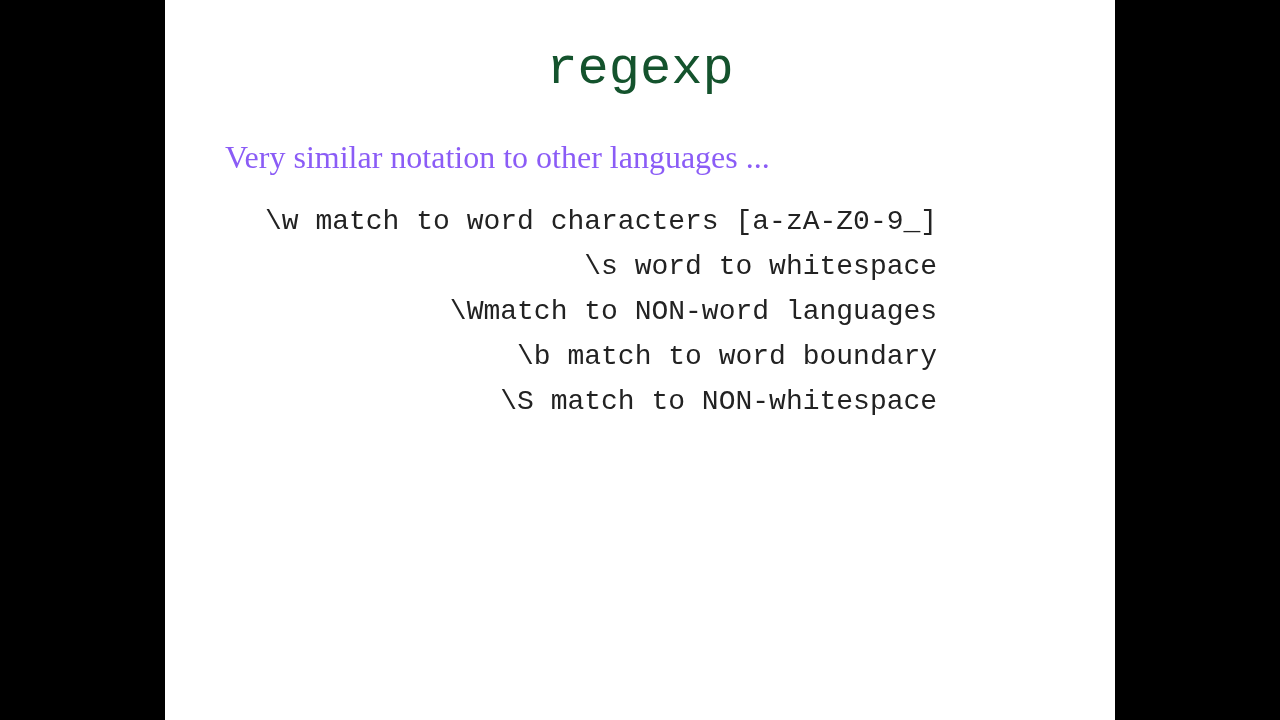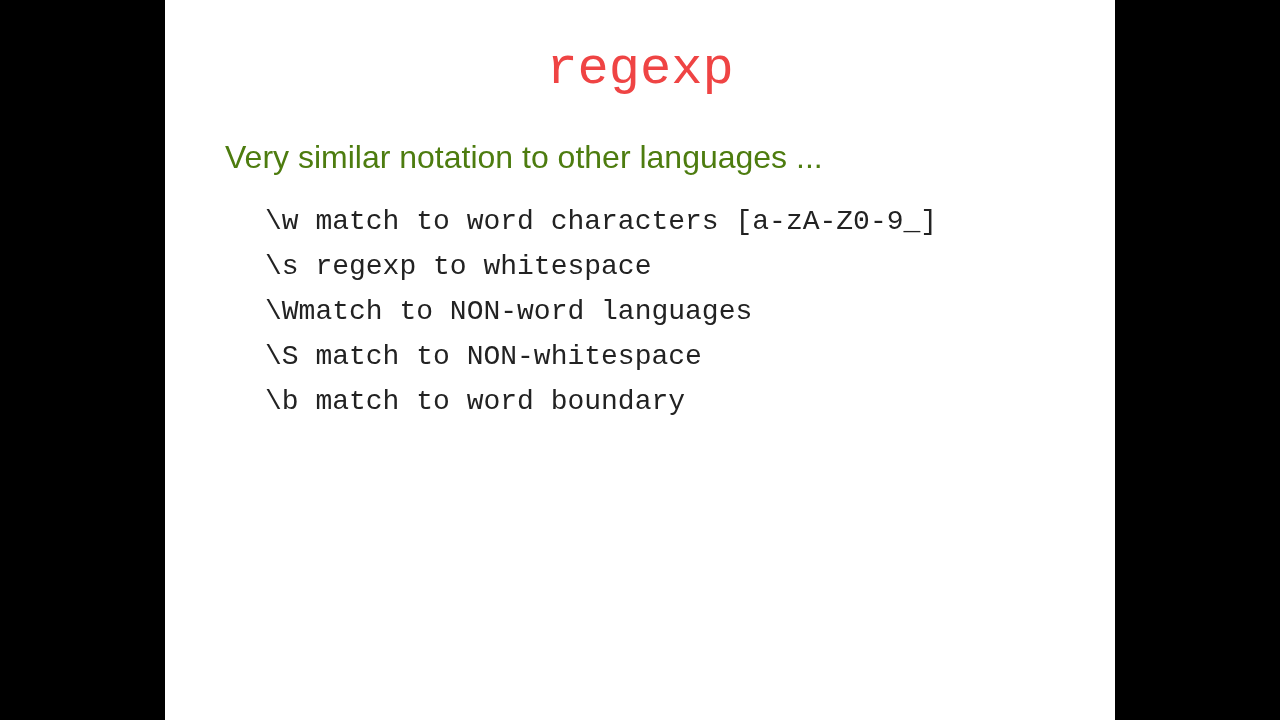--- a/index.html
+++ b/index.html
@@ -26,54 +26,55 @@
       display: flex;
       flex-direction: column;
       align-items: flex-start;
       padding: 40px 60px 40px 60px;
     }
 
     .title {
       width: 100%;
       text-align: center;
       font-size: 52px;
-      color: #ef4444;
+      color: #14532d;
       font-weight: 400;
       margin-bottom: 40px;
       font-family: 'Courier New', Courier, monospace;
     }
 
     .subtitle {
       font-size: 32px;
-      color: #4d7c0f;
+      color: #8b5cf6;
       margin-bottom: 30px;
-      font-family: Liberation Sans, sans-serif;
+      font-family: Liberation Serif, serif;
       font-weight: 400;
     }
 
     .items-list {
       list-style: none;
       display: flex;
       flex-direction: column;
       gap: 14px;
       padding-left: 40px;
     }
 
     .items-list li {
       font-size: 28px;
       color: #222;
       font-family: 'Courier New', Courier, monospace;
+      text-align: right;
     }
   </style>
 </head>
 <body>
 
 <div class="slide">
   <h1 class="title">regexp</h1>
   <p class="subtitle">Very similar notation to other languages ...</p>
   <ul class="items-list">
   <li>\w match to word characters [a-zA-Z0-9_]</li>
-      <li>\s  regexp to whitespace</li>
+      <li>\s  word to whitespace</li>
       <li>\Wmatch to NON-word languages</li>
+      <li>\b match to word boundary</li>
       <li>\S match to NON-whitespace</li>
-      <li>\b match to word boundary</li>
     </ul>
 </div>
 
 </body></html>

